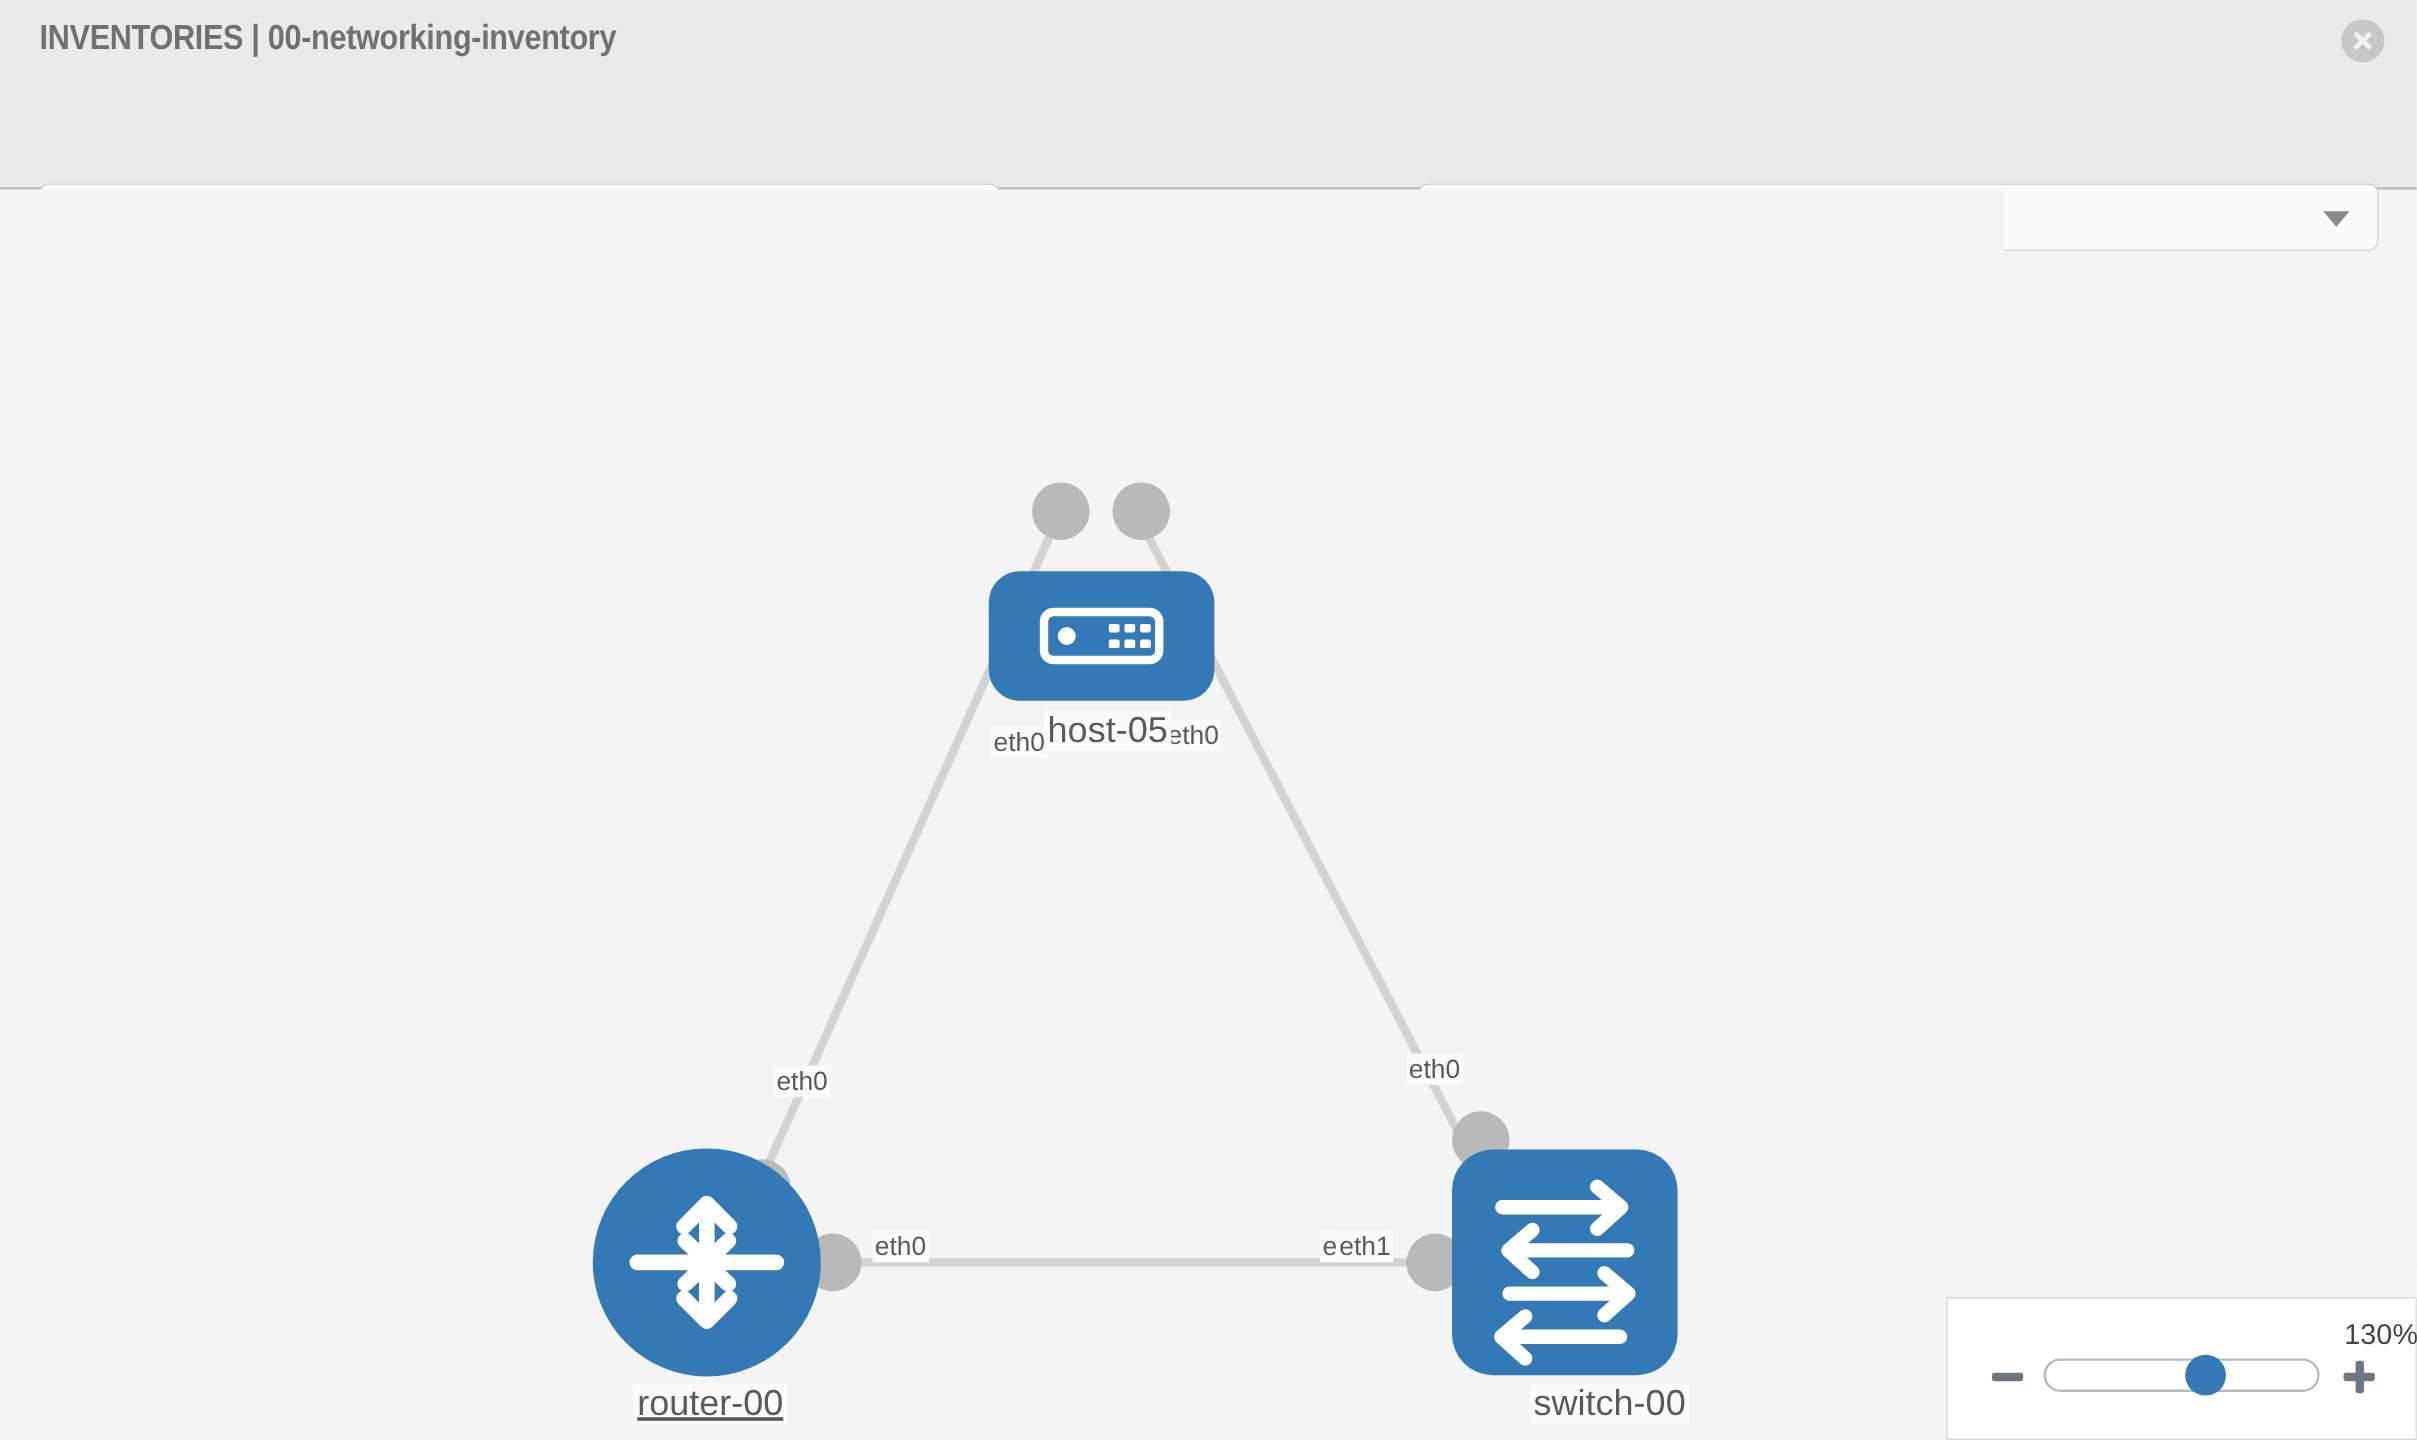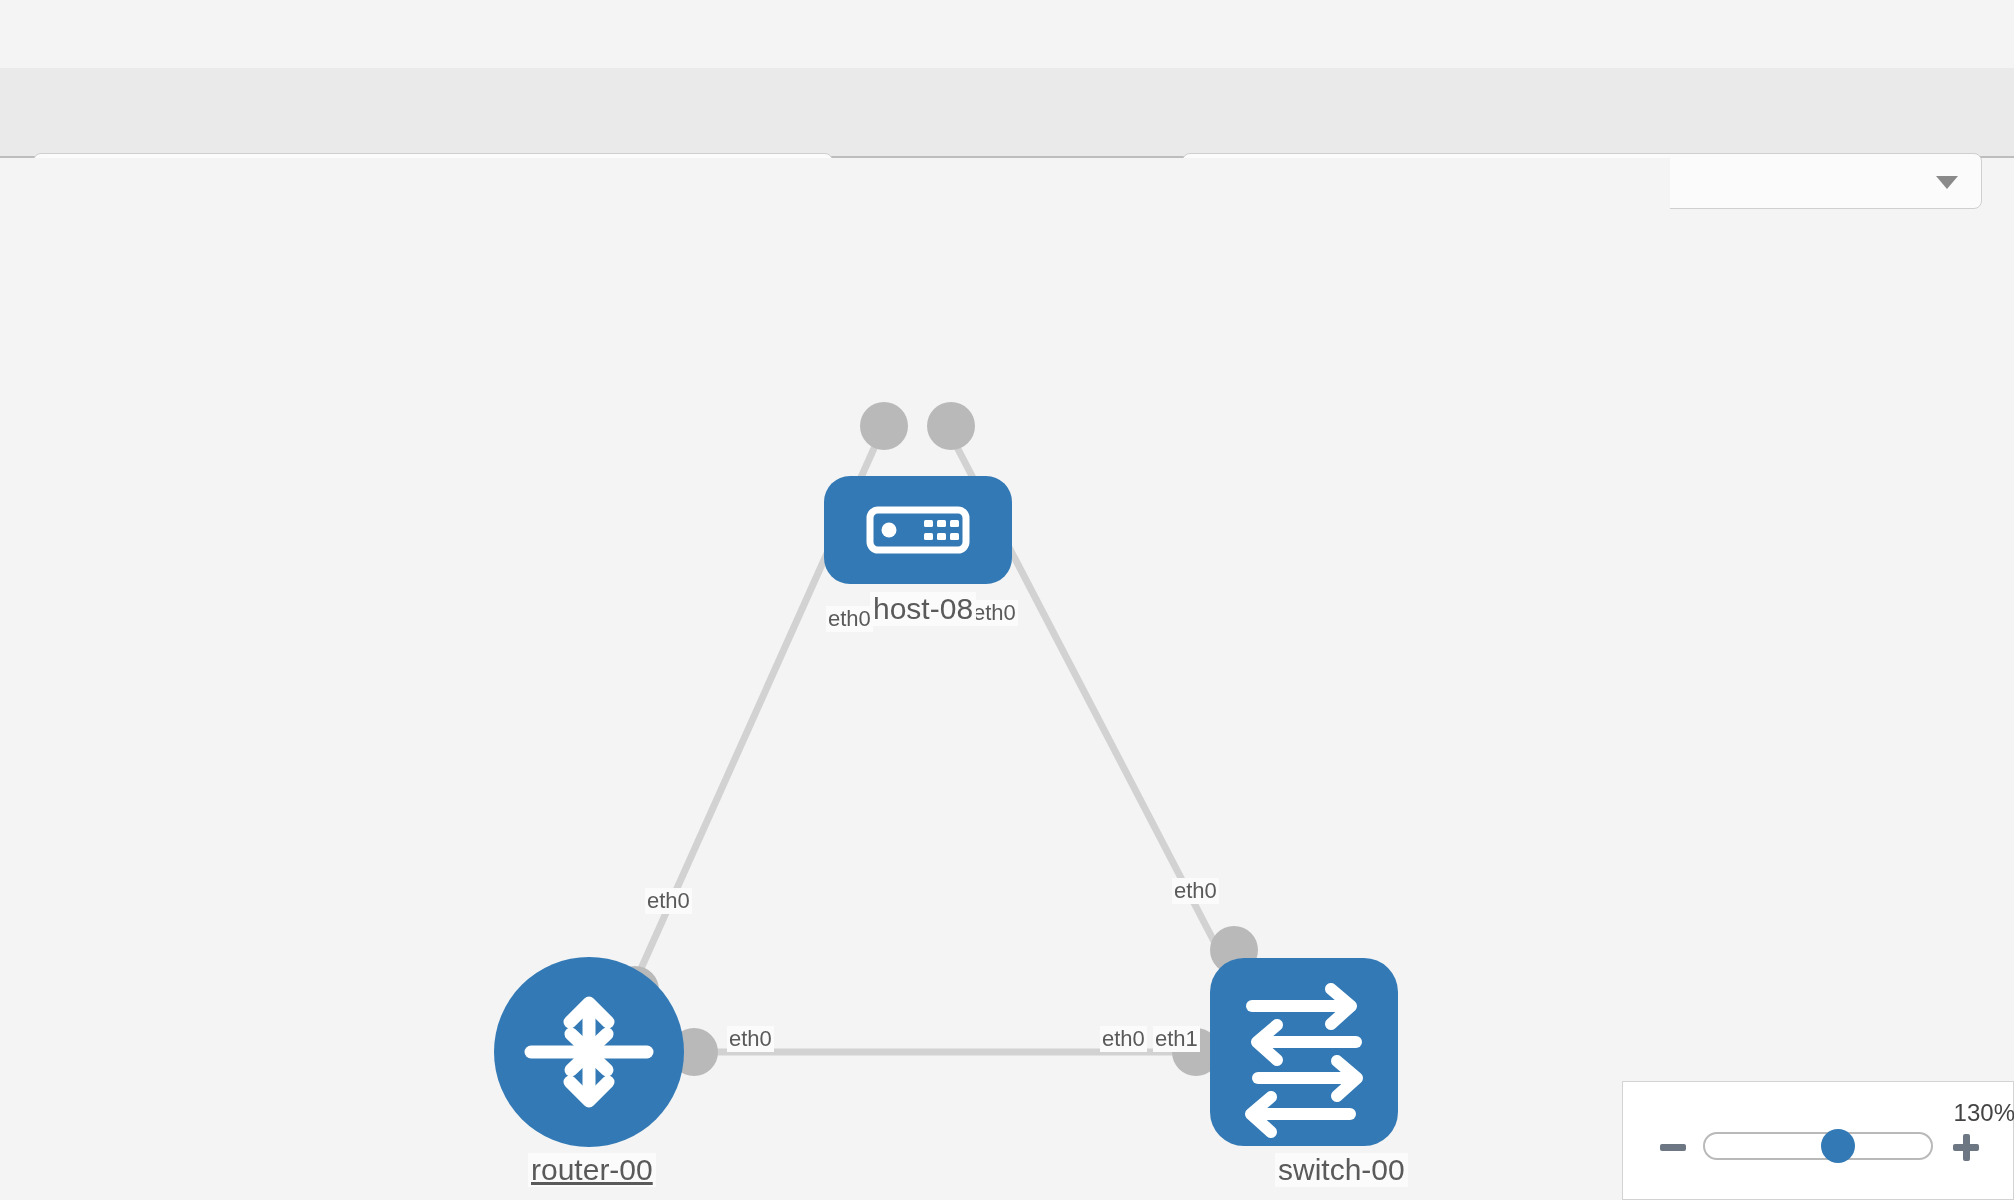--- a/index.html
+++ b/index.html
@@ -231,20 +231,24 @@
     border-radius: 50%;
     background: #3279b5;
     cursor: pointer;
   }
 </style>
 </head>
 <body>
 
 <div id="app">
 
+  <div class="header">
+    <div class="page-title">INVENTORIES | 00-networking-inventory</div>
+    <div class="close-icon" title="close"></div>
+  </div>
 
   <div class="toolbar">
 
     <div class="select-box" id="actions-select">
       <span class="sel-label">ACTIONS</span>
       <span class="caret"></span>
     </div>
 
     <div class="tool-icon" id="wrench-btn">
       <svg viewBox="0 0 44 44" width="44" height="44" aria-hidden="true">
@@ -347,23 +351,23 @@
     <div class="iface-label" style="left:971px; top:442px;">eth0</div>
 
     <div class="iface-label" style="left:645px; top:730px;">eth0</div>
 
     <div class="iface-label" style="left:1172px; top:720px;">eth0</div>
 
     <div class="iface-label" style="left:727px; top:868px;">eth0</div>
 
     <div class="iface-label" style="left:1100px; top:868px;">eth0</div>
 
-    <div class="iface-label" style="left:1114px; top:868px;margin-left:39px;">eth1</div>
-
-    <div class="node-label" style="left:870px; top:434px;">host-08</div>
+    <div class="iface-label" style="left:1114px; top:868px;">eth1</div>
+
+    <div class="node-label" style="left:870px; top:434px;">host-05</div>
 
     <div class="node-label" style="left:528px; top:995px;text-decoration:underline;">router-00</div>
 
     <div class="node-label" style="left:1275px; top:995px;">switch-00</div>
   </div>
 
   <div class="zoom-panel">
     <div class="zoom-value">130%</div>
     <div class="zoom-minus"></div>
     <div class="zoom-slider">

